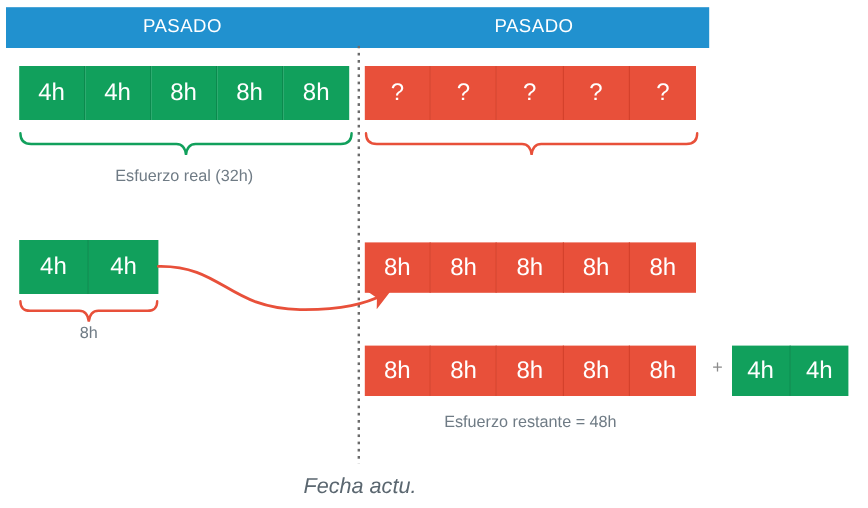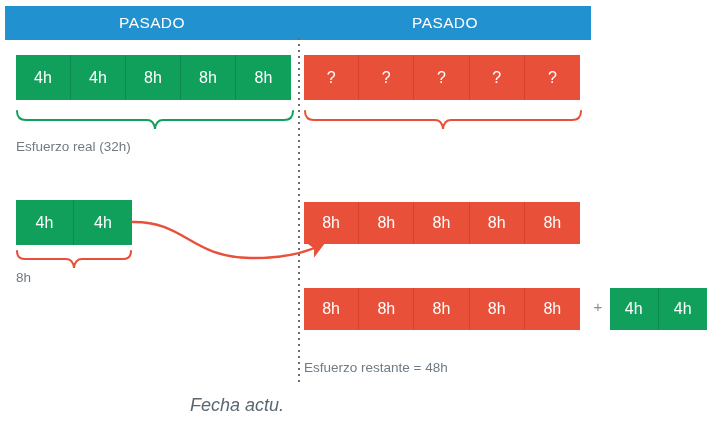--- a/index.html
+++ b/index.html
@@ -55,21 +55,21 @@
   
   .block-row {
     position: absolute;
     display: flex;
   }
   .cell {
     display: flex;
     align-items: center;
     justify-content: center;
     color: #ffffff;
-    font-size: 16px;
+    font-size: 20px;
     box-sizing: border-box;
   }
   .cell.green { background: #11a05c; border-right: 1px solid #0c8a4e; }
   .cell.red   { background: #e8503a; border-right: 1px solid #d3destroy; }
   .cell.red   { background: #e8503a; border-right: 1px solid #d4412c; }
   .cell:last-child { border-right: none; }
 
   
   #row1-green { left: 16px; top: 55px; width: 275px; height: 45px; }
   #row1-green .cell { width: 55px; height: 45px; }
@@ -106,27 +106,27 @@
   }
 
   
   .brace-svg { position: absolute; }
 
   
   .caption {
     position: absolute;
     color: #6f7b85;
     font-size: 13.5px;
-    text-align: left;
+    text-align: center;
     white-space: nowrap;
   }
   #cap-past      { left: 16px;  top: 139px; width: 275px; }
   #cap-future    { left: 304px; top: 139px; width: 276px; }
   #cap-8h        { left: 16px;  top: 270px; width: 116px; }
-  #cap-remaining { left: 304px; top: 360px; width: 276px; }
+  #cap-remaining { left: 304px; top: 344px; width: 276px; }
   #cap-date {
     left: 190px; top: 395px; width: 220px;
     font-style: italic;
     font-size: 18px;
     color: #5b6770;
   }
 
   
   #arrow-svg { position: absolute; left: 125px; top: 205px; }
 </style>

